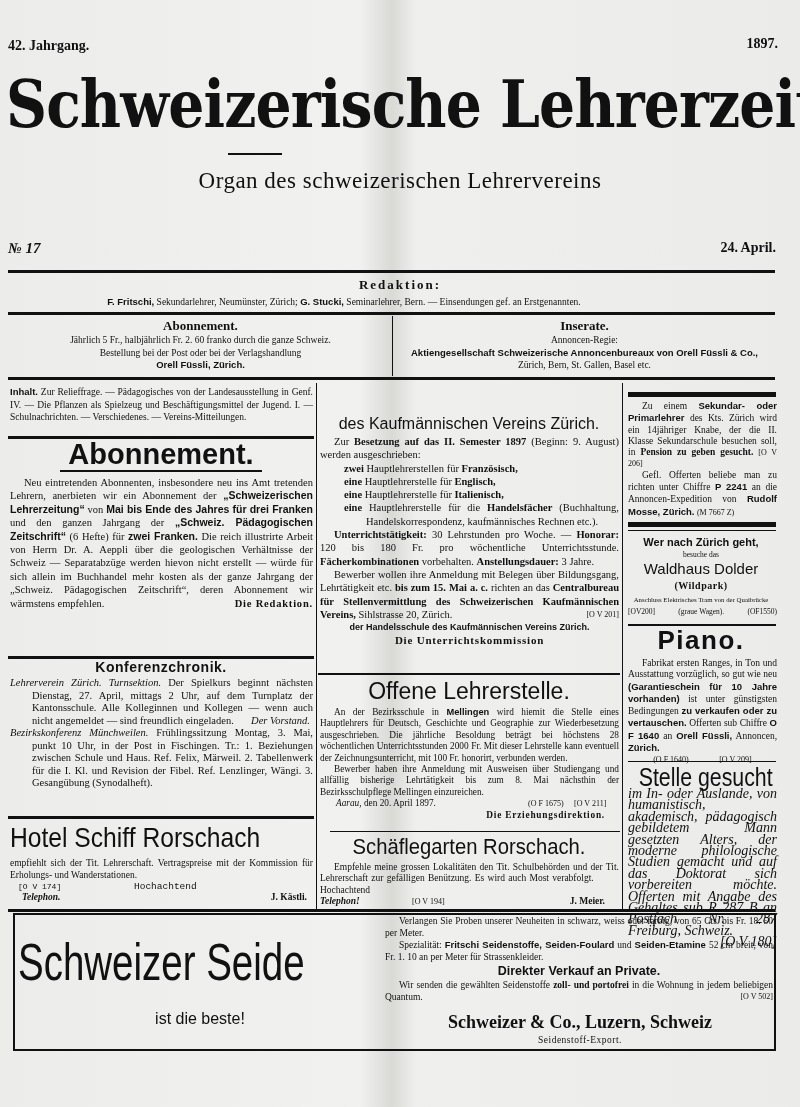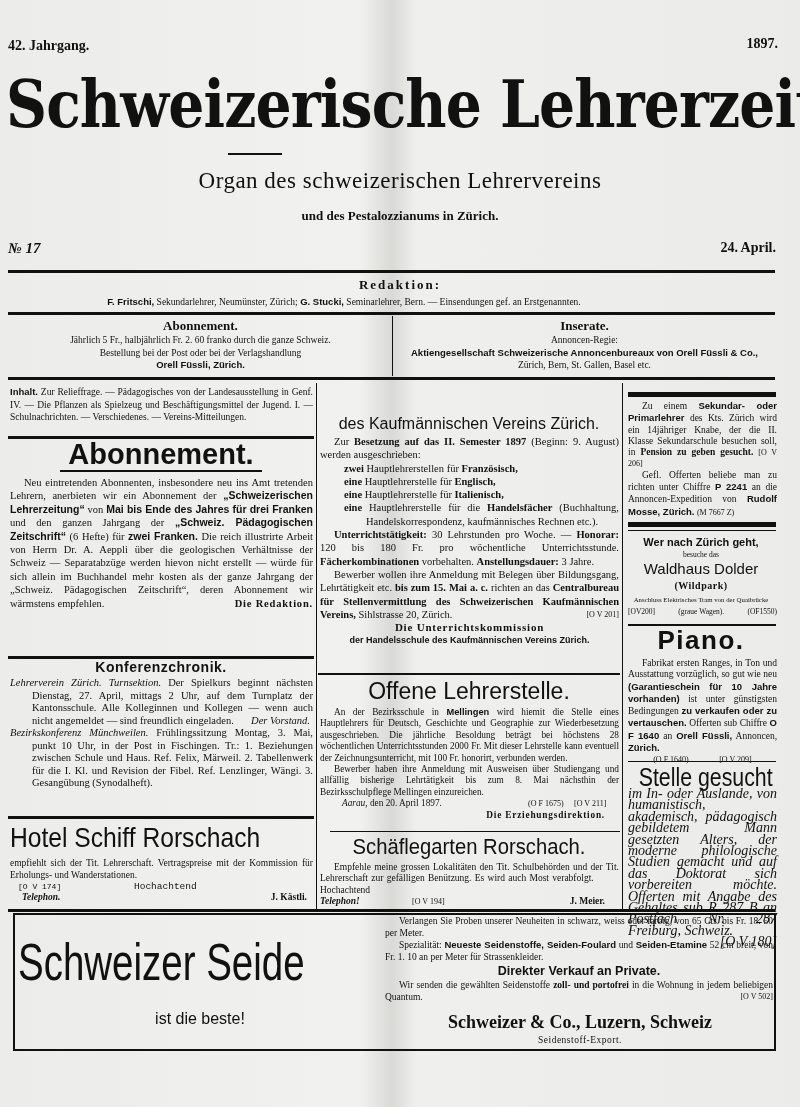--- a/index.html
+++ b/index.html
@@ -25,21 +25,20 @@
 </head>
 <body>
 
 <div class="page">
 
   <div class="abs lserif b" style="left:8px;top:38px;font-size:14px;">42. Jahrgang.</div>
   <div class="abs lserif b" style="right:22px;top:36px;font-size:14px;">1897.</div>
   <div class="abs cond" style="left:6px;top:64px;font-size:66px;line-height:80px;letter-spacing:-1px;transform:scaleX(0.86);white-space:nowrap;font-family:'DejaVu Serif',serif;">Schweizerische Lehrerzeitung.</div>
   <div class="rule" style="left:228px;top:153px;width:54px;height:2px;"></div>
   <div class="abs c lserif" style="left:0;width:800px;top:168px;font-size:23px;letter-spacing:0.5px;">Organ des schweizerischen Lehrervereins</div>
-  <div class="abs c lserif b" style="left:0;width:800px;top:208px;font-size:13px;">und des Pestalozzianums in Zürich.</div>
   <div class="abs lserif b i" style="left:8px;top:240px;font-size:15px;">№ 17</div>
   <div class="abs lserif b" style="right:24px;top:240px;font-size:14px;">24. April.</div>
 
   <div class="rule" style="left:8px;top:270px;width:767px;height:3px;"></div>
 
   <div class="abs c lserif b spaced" style="left:0;width:800px;top:277px;font-size:13px;">Redaktion:</div>
   <div class="abs c lserif" style="left:0;width:688px;top:296px;font-size:9.5px;">
     <span class="sans b">F. Fritschi,</span><span> Sekundarlehrer, Neumünster, Zürich; </span><span class="sans b">G. Stucki,</span><span> Seminarlehrer, Bern. — Einsendungen gef. an Erstgenannten.</span>
   </div>
   <div class="rule" style="left:8px;top:312px;width:767px;height:3px;"></div>
@@ -96,31 +95,31 @@
 
   <div class="abs c sans" style="left:318px;width:302px;top:415px;font-size:16px;line-height:18px;">des Kaufmännischen Vereins Zürich.</div>
   <div class="abs t j lserif" style="left:320px;width:299px;top:435px;line-height:13.3px;">
     <p class="ind"><span>Zur </span><span class="b">Besetzung auf das II. Semester 1897</span><span> (Beginn: 9. August) werden ausgeschrieben:</span></p>
     <p style="padding-left:46px;text-indent:-22px;"><span class="b">zwei</span><span> Hauptlehrerstellen für </span><span class="b">Französisch,</span></p>
     <p style="padding-left:46px;text-indent:-22px;"><span class="b">eine</span><span> Hauptlehrerstelle für </span><span class="b">Englisch,</span></p>
     <p style="padding-left:46px;text-indent:-22px;"><span class="b">eine</span><span> Hauptlehrerstelle für </span><span class="b">Italienisch,</span></p>
     <p style="padding-left:46px;text-indent:-22px;"><span class="b">eine</span><span> Hauptlehrerstelle für die </span><span class="b">Handelsfächer</span><span> (Buchhaltung, Handelskorrespondenz, kaufmännisches Rechnen etc.).</span></p>
     <p class="ind"><span class="b">Unterrichtstätigkeit:</span><span> 30 Lehrstunden pro Woche. — </span><span class="b">Honorar:</span><span> 120 bis 180 Fr. pro wöchentliche Unterrichtsstunde. </span><span class="b">Fächerkombinationen</span><span> vorbehalten. </span><span class="b">Anstellungsdauer:</span><span> 3 Jahre.</span></p>
     <p class="ind"><span>Bewerber wollen ihre Anmeldung mit Belegen über Bildungsgang, Lehrtätigkeit etc. </span><span class="b">bis zum 15. Mai a. c.</span><span> richten an das </span><span class="b">Centralbureau für Stellenvermittlung des Schweizerischen Kaufmännischen Vereins,</span><span> Sihlstrasse 20, Zürich.</span> <span class="sm" style="float:right;">[O V 201]</span></p>
+    <p class="c sans b" style="font-size:9px;">der Handelsschule des Kaufmännischen Vereins Zürich.</p>
     <p class="c b" style="clear:both;font-size:11px;letter-spacing:0.8px;">Die Unterrichtskommission</p>
-    <p class="c sans b" style="font-size:9px;">der Handelsschule des Kaufmännischen Vereins Zürich.</p>
   </div>
   <div class="rule" style="left:318px;top:673px;width:302px;height:2px;"></div>
 
   <div class="abs c sans" style="left:318px;width:302px;top:676px;font-size:23px;line-height:30px;">Offene Lehrerstelle.</div>
   <div class="abs j lserif" style="left:320px;width:299px;top:707px;font-size:9.3px;line-height:11.4px;">
     <p class="ind" style="margin:0;"><span>An der Bezirksschule in </span><span class="sans b">Mellingen</span><span> wird hiemit die Stelle eines Hauptlehrers für Deutsch, Geschichte und Geographie zur Wiederbesetzung ausgeschrieben. Die jährliche Besoldung beträgt bei höchstens 28 wöchentlichen Unterrichtsstunden 2000 Fr. Mit dieser Lehrstelle kann eventuell der Zeichnungsunterricht, mit 100 Fr. honorirt, verbunden werden.</span></p>
     <p class="ind" style="margin:0;">Bewerber haben ihre Anmeldung mit Ausweisen über Studiengang und allfällig bisherige Lehrtätigkeit bis zum 8. Mai nächsthin der Bezirksschulpflege Mellingen einzureichen.</p>
     <div style="position:relative;height:11.4px;">
-      <span style="position:absolute;left:22px;"><span class="i">Aarau,</span><span> den 20. April 1897.</span></span>
+      <span style="position:absolute;left:16px;"><span class="i">Aarau,</span><span> den 20. April 1897.</span></span>
       <span class="sm" style="position:absolute;left:208px;">(O F 1675)</span>
       <span class="sm" style="position:absolute;left:254px;">[O V 211]</span>
     </div>
     <div class="b" style="text-align:right;padding-right:14px;letter-spacing:0.8px;">Die Erziehungsdirektion.</div>
   </div>
   <div class="rule" style="left:330px;top:831px;width:290px;height:1px;"></div>
 
   <div class="abs c sans" style="left:318px;width:302px;top:833px;font-size:22px;line-height:28px;transform:scaleX(0.92);transform-origin:center top;">Schäflegarten Rorschach.</div>
   <div class="abs j lserif" style="left:320px;width:299px;top:862px;font-size:9.5px;line-height:11.3px;">
     <p class="ind" style="margin:0;"><span>Empfehle meine grossen Lokalitäten den Tit. Schulbehörden und der Tit. Lehrerschaft zur gefälligen Benützung. Es wird auch Most verabfolgt.</span> &nbsp; &nbsp; &nbsp; &nbsp; <span>Hochachtend</span></p>
@@ -165,20 +164,20 @@
   <div class="abs j lserif" style="left:628px;width:149px;top:788px;font-size:14px;line-height:11.4px;font-style:italic;">
     <span>im In- oder Auslande, von humanistisch, akademisch, pädagogisch gebildetem Mann gesetzten Alters, der moderne philologische Studien gemacht und auf das Doktorat sich vorbereiten möchte. Offerten mit Angabe des Gehaltes sub R 287 B an Postfach Nr. 287 Freiburg, Schweiz.</span> <span style="float:right;">[O V 180]</span>
   </div>
 
   <div class="rule" style="left:8px;top:909px;width:767px;height:3px;"></div>
   <div class="abs" style="left:13px;top:913px;width:763px;height:138px;border:2px solid #111;box-sizing:border-box;"></div>
   <div class="abs sans" style="left:18px;top:932px;font-size:52px;line-height:60px;transform:scaleX(0.74);transform-origin:left top;white-space:nowrap;">Schweizer Seide</div>
   <div class="abs c sans" style="left:100px;width:200px;top:1010px;font-size:16px;">ist die beste!</div>
   <div class="abs j lserif" style="left:385px;width:388px;top:915px;font-size:9.5px;line-height:12px;">
     <p class="ind" style="margin:0;">Verlangen Sie Proben unserer Neuheiten in schwarz, weiss oder farbig, von 65 Cts. bis Fr. 18. 50 per Meter.</p>
-    <p class="ind" style="margin:0;"><span>Spezialität: </span><span class="sans b">Neueste Seidenstoffe, Seiden-Foulard</span><span> und </span><span class="sans b">Seiden-Etamine</span><span> 52 cm breit, von Fr. 1. 10 an per Meter für Strassenkleider.</span></p>
+    <p class="ind" style="margin:0;"><span>Spezialität: </span><span class="sans b">Fritschi Seidenstoffe, Seiden-Foulard</span><span> und </span><span class="sans b">Seiden-Etamine</span><span> 52 cm breit, von Fr. 1. 10 an per Meter für Strassenkleider.</span></p>
     <p class="c sans b" style="margin:0;font-size:12.5px;line-height:16px;">Direkter Verkauf an Private.</p>
     <p class="ind" style="margin:0;"><span>Wir senden die gewählten Seidenstoffe </span><span class="b">zoll- und portofrei</span><span> in die Wohnung in jedem beliebigen Quantum.</span> <span class="sm" style="float:right;">[O V 502]</span></p>
   </div>
   <div class="abs c lserif b" style="left:385px;width:390px;top:1011px;font-size:18px;line-height:22px;clear:both;">Schweizer &amp; Co., Luzern, Schweiz</div>
   <div class="abs c lserif" style="left:385px;width:390px;top:1035px;font-size:9.5px;letter-spacing:0.5px;">Seidenstoff-Export.</div>
 
 </div>
 
 </body></html>

